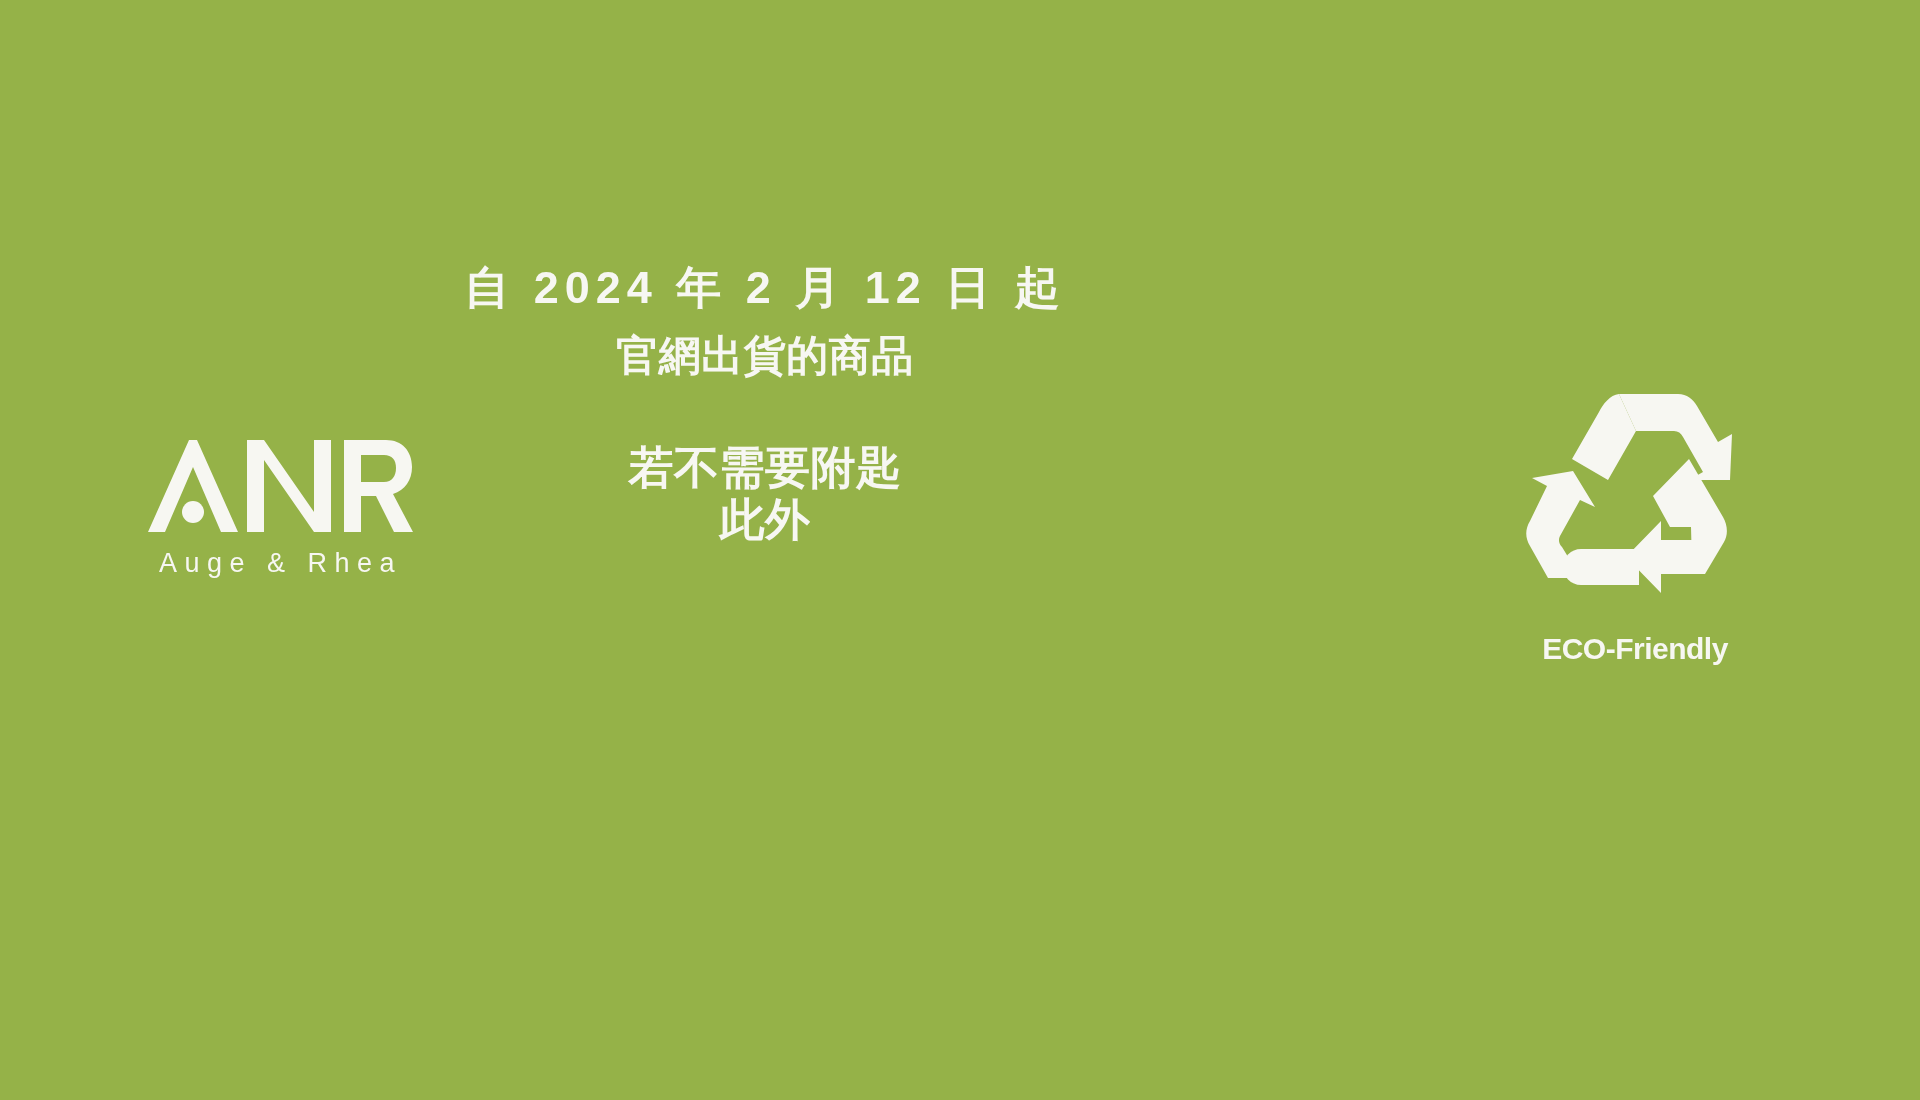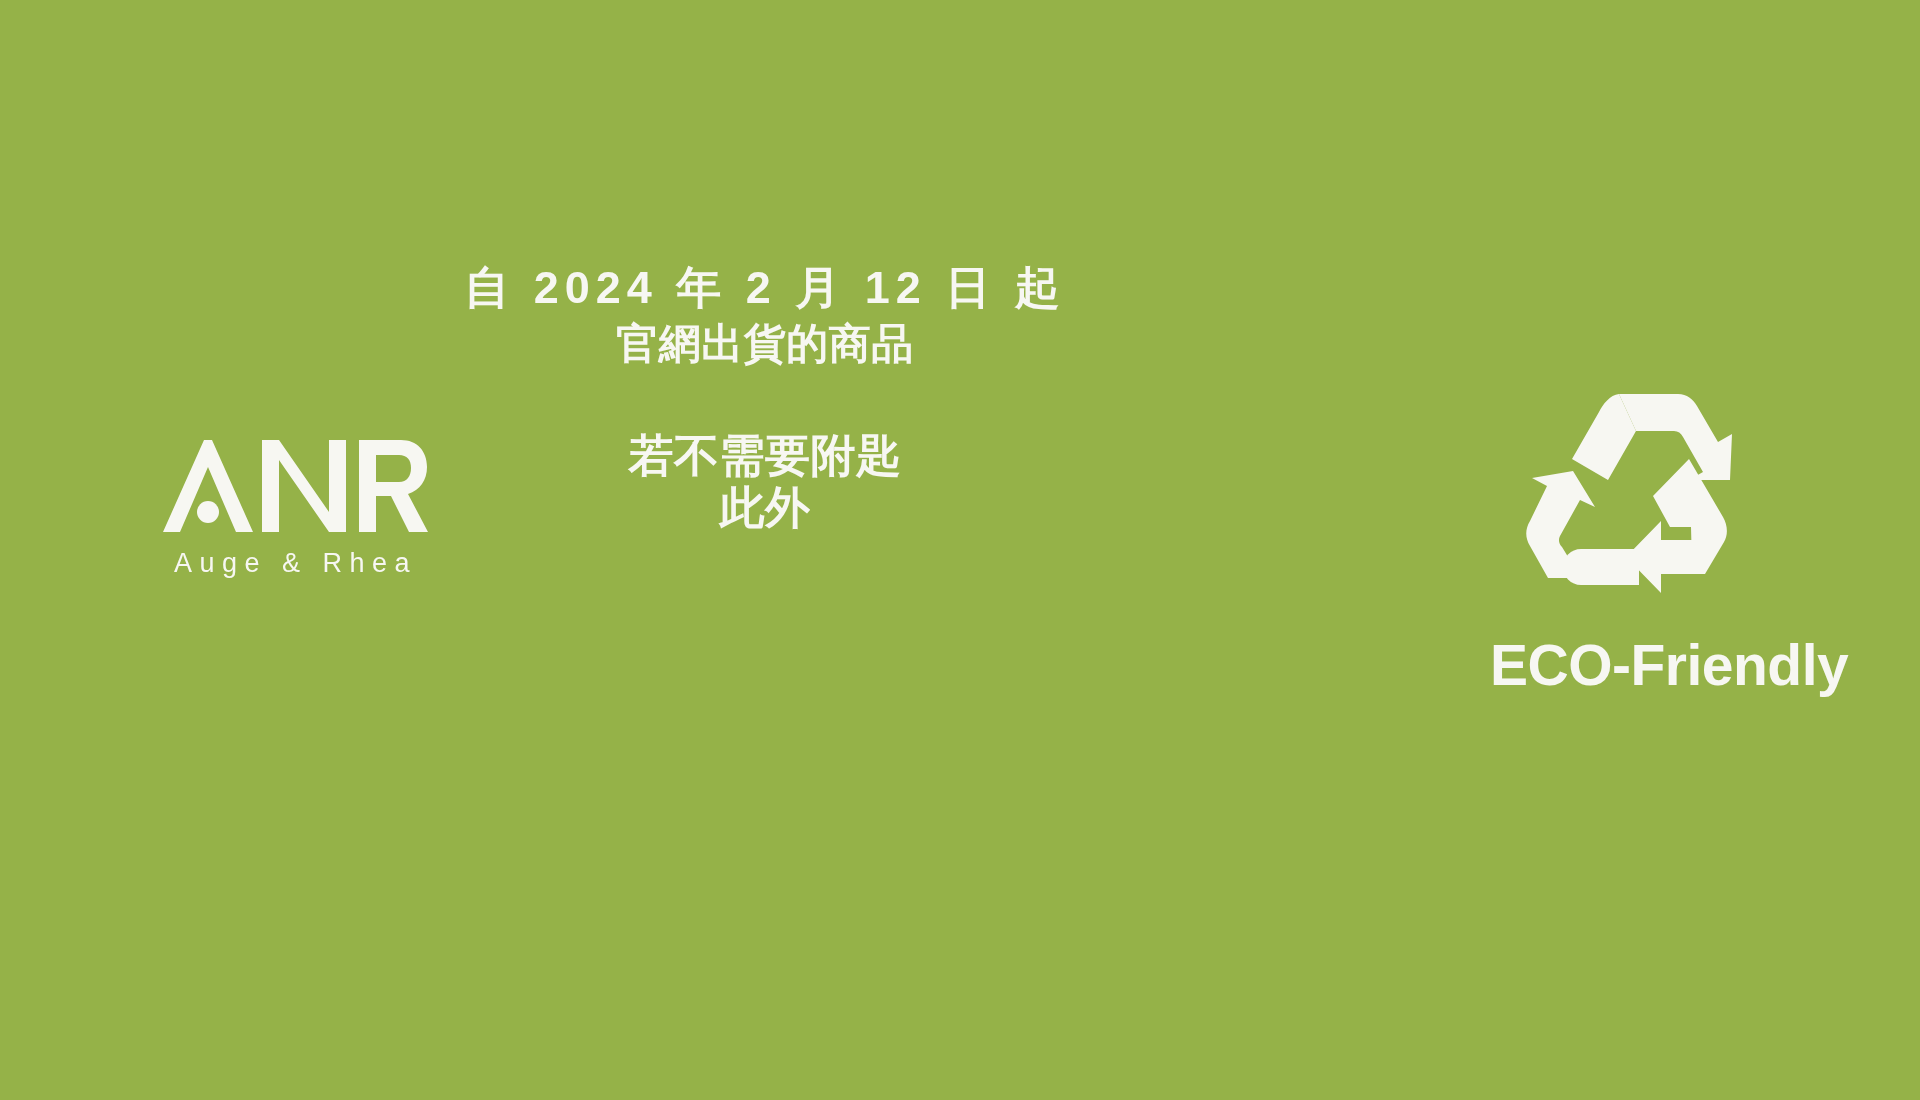--- a/index.html
+++ b/index.html
@@ -17,21 +17,21 @@
     position: relative;
     width: 1920px;
     height: 1100px;
     background: #95b248;
     box-sizing: border-box;
   }
 
   
   #logo-block {
     position: absolute;
-    left: 135px;
+    left: 120px;
     top: 440px;
     width: 400px;
     height: 180px;
   }
   #logo-mark {
     width: 265px;
     height: 92px;
     margin-left: 28px;
     display: block;
   }
@@ -59,21 +59,21 @@
   }
   .notice-line {
     font-weight: bold;
     line-height: 1.17;
     white-space: nowrap;
     color: #f7f7f2;
   }
   .line-date {
     font-size: 45px;
     letter-spacing: 6px;
-    margin-bottom: 4px;
+    margin-bottom: 16px;
   }
   .line-body {
     font-size: 42px;
     letter-spacing: 0.5px;
   }
   #notice-gap {
     height: 62px;
   }
   .line-sub {
     font-size: 45px;
@@ -90,21 +90,21 @@
   }
   #recycle-icon {
     width: 240px;
     height: 222px;
     display: block;
     margin: 0 auto;
   }
   #eco-label {
     margin-top: 22px;
     color: #f7f7f2;
-    font-size: 57px;
+    font-size: 30px;
     font-weight: bold;
     letter-spacing: -0.5px;
     white-space: nowrap;
   }
 </style>
 </head>
 <body>
 
 <div id="banner">
 

